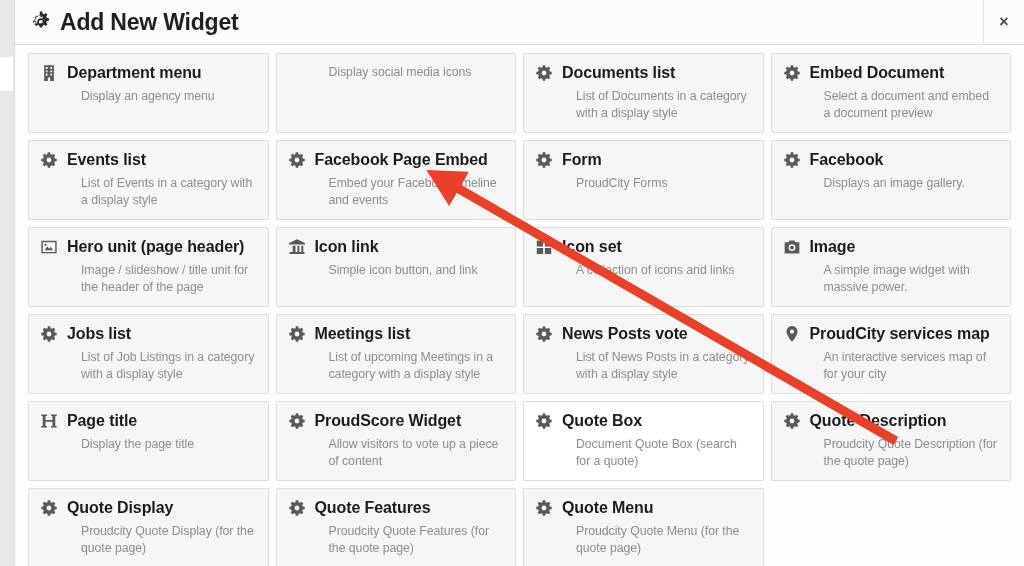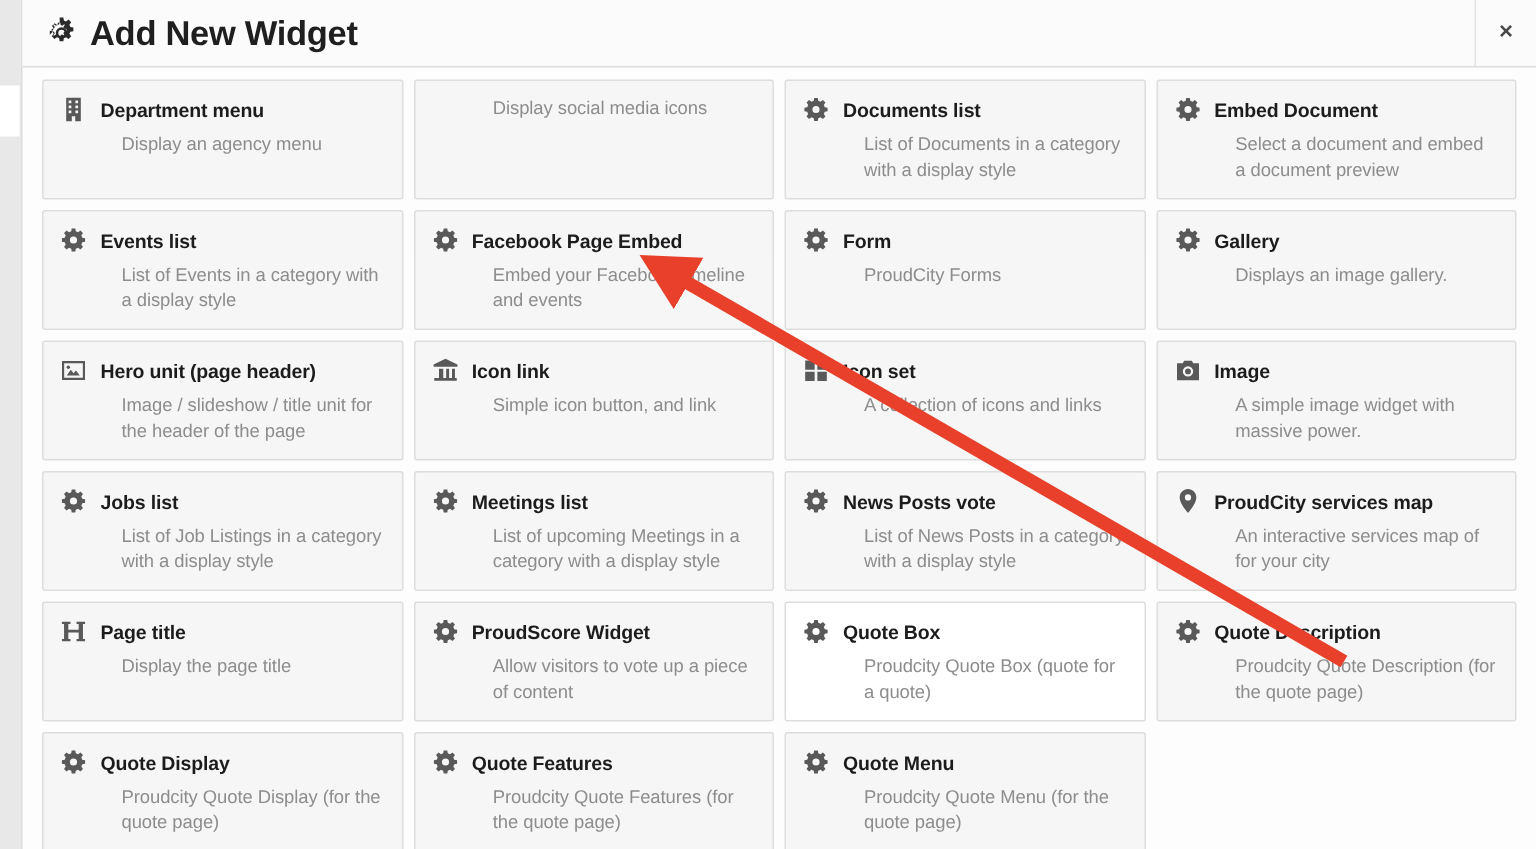--- a/index.html
+++ b/index.html
@@ -76,21 +76,21 @@
     overflow: hidden;
   }
   .widget-card.is-hover { background: #ffffff; }
 
   .card-head {
     display: flex; align-items: center; gap: 9px;
     margin-bottom: 6px;
   }
   .card-icon { width: 18px; height: 18px; flex: none; display: block; color: #595959; }
   .card-title {
-    font-size: 13px; font-weight: bold; color: #1c1c1c;
+    font-size: 16px; font-weight: bold; color: #1c1c1c;
     letter-spacing: -0.1px; white-space: nowrap;
   }
   .card-desc {
     font-size: 12.3px; color: #8d8d8d; line-height: 1.42;
     letter-spacing: -0.05px;
     margin-left: 41px;
   }
 
   
   .annotation-arrow {
@@ -180,21 +180,21 @@
               </svg></span>
             <span class="card-title">Form</span>
           </div>
           <div class="card-desc">ProudCity Forms</div>
         </div>
         <div class="widget-card">
           <div class="card-head">
             <span class="card-icon"><svg viewBox="0 0 24 24" width="18" height="18">
                 <use href="#ico-gear"></use>
               </svg></span>
-            <span class="card-title">Gallery</span>
+            <span class="card-title">Facebook</span>
           </div>
           <div class="card-desc">Displays an image gallery.</div>
         </div>
         <div class="widget-card">
           <div class="card-head">
             <span class="card-icon"><svg viewBox="0 0 24 24" width="18" height="18">
                 <use href="#ico-picture"></use>
               </svg></span>
             <span class="card-title">Hero unit (page header)</span>
           </div>
@@ -281,21 +281,21 @@
           </div>
           <div class="card-desc">Allow visitors to vote up a piece of content</div>
         </div>
         <div class="widget-card is-hover">
           <div class="card-head">
             <span class="card-icon"><svg viewBox="0 0 24 24" width="18" height="18">
                 <use href="#ico-gear"></use>
               </svg></span>
             <span class="card-title">Quote Box</span>
           </div>
-          <div class="card-desc">Proudcity Quote Box (quote for a quote)</div>
+          <div class="card-desc">Document Quote Box (search for a quote)</div>
         </div>
         <div class="widget-card">
           <div class="card-head">
             <span class="card-icon"><svg viewBox="0 0 24 24" width="18" height="18">
                 <use href="#ico-gear"></use>
               </svg></span>
             <span class="card-title">Quote Description</span>
           </div>
           <div class="card-desc">Proudcity Quote Description (for the quote page)</div>
         </div>

